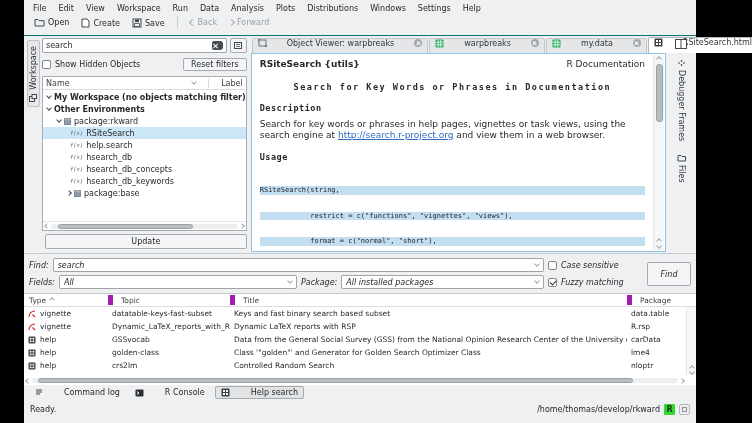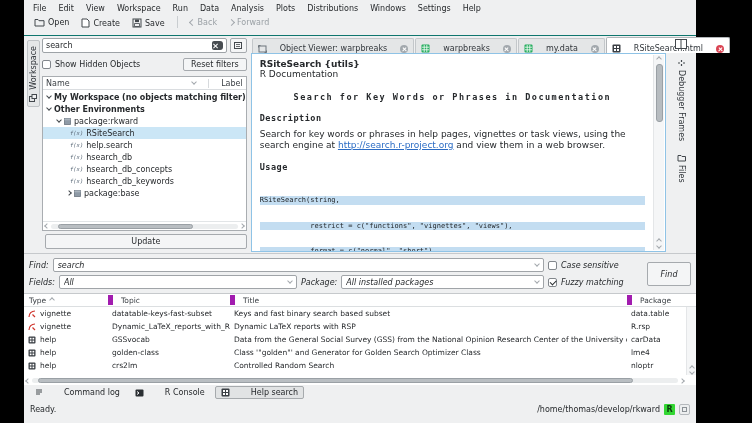--- a/index.html
+++ b/index.html
@@ -55,30 +55,30 @@
   .fx{font-size:5.5px;color:#5c6b7a;font-style:italic;flex:0 0 auto;font-family:"DejaVu Sans Mono",monospace;}
   .hscroll{flex:0 0 9px;display:flex;align-items:center;gap:2px;padding:0 2px;border-top:1px solid #e2e5e7;}
   .hscroll .track{flex:1;height:5px;background:#eceeef;border-radius:3px;position:relative;}
   .hscroll .thumb{position:absolute;top:0;height:5px;background:#b9bec2;border:1px solid #9aa0a5;border-radius:3px;}
   .update-row{flex:0 0 16px;padding:0 0 0 3px;}
   .update-btn{width:100%;height:15px;background:#f4f5f6;border:1px solid #a6aaae;border-radius:2px;
     display:flex;align-items:center;justify-content:center;}
   
   .doc-col{flex:1;display:flex;flex-direction:column;min-width:0;}
   .doc-tabbar{flex:0 0 17px;display:flex;align-items:flex-end;padding-left:2px;gap:1px;}
-  .dtab{display:flex;align-items:flex-end;gap:13px;height:15px;padding:0 5px;border:1px solid #c3c7ca;border-bottom:none;
+  .dtab{display:flex;align-items:flex-start;gap:20px;height:15px;padding:0 5px;border:1px solid #c3c7ca;border-bottom:none;
     border-radius:2px 2px 0 0;background:#e4e6e7;color:#31363b;white-space:nowrap;}
   .dtab.active{background:#fff;height:16px;border-color:#b2b6b9;}
   .close-dot{width:8px;height:8px;border-radius:50%;background:#a2a8ad;position:relative;flex:0 0 auto;}
   .close-dot::before,.close-dot::after{content:"";position:absolute;left:3.6px;top:1.8px;width:1px;height:4.6px;background:#fff;}
   .close-dot::before{transform:rotate(45deg);} .close-dot::after{transform:rotate(-45deg);}
   .close-dot.red{background:#da4453;}
   .doc-content{flex:1;background:#fff;border:1px solid #8fc3e6;margin:0 0 1px 1px;position:relative;
     overflow:hidden;padding:5px 20px 4px 8px;}
-  .doc-head{display:flex;justify-content:space-between;font-size:9px;flex-direction:column;}
+  .doc-head{display:flex;justify-content:space-between;font-size:9px;}
   .doc-title{font-family:"DejaVu Sans Mono",monospace;font-weight:bold;font-size:8.5px;text-align:center;
     margin-top:13px;letter-spacing:1.5px;}
   .doc-sec{font-family:"DejaVu Sans Mono",monospace;font-weight:bold;font-size:8.5px;margin-top:11px;letter-spacing:.5px;}
   .doc-para{font-size:9px;line-height:11px;margin-top:6px;max-width:452px;}
   .doc-link{color:#2b6cc4;text-decoration:underline;}
   .codeblock{margin-top:7px;font-family:"DejaVu Sans Mono",monospace;font-size:7px;line-height:8.5px;
     white-space:pre;color:#1d2023;}
   .codeline{display:block;background:#c3ddf1;}
   .vscroll{position:absolute;right:1px;top:1px;bottom:1px;width:11px;background:#f5f6f7;border-left:1px solid #e4e6e8;
     display:flex;flex-direction:column;align-items:center;padding:2px 0;}

